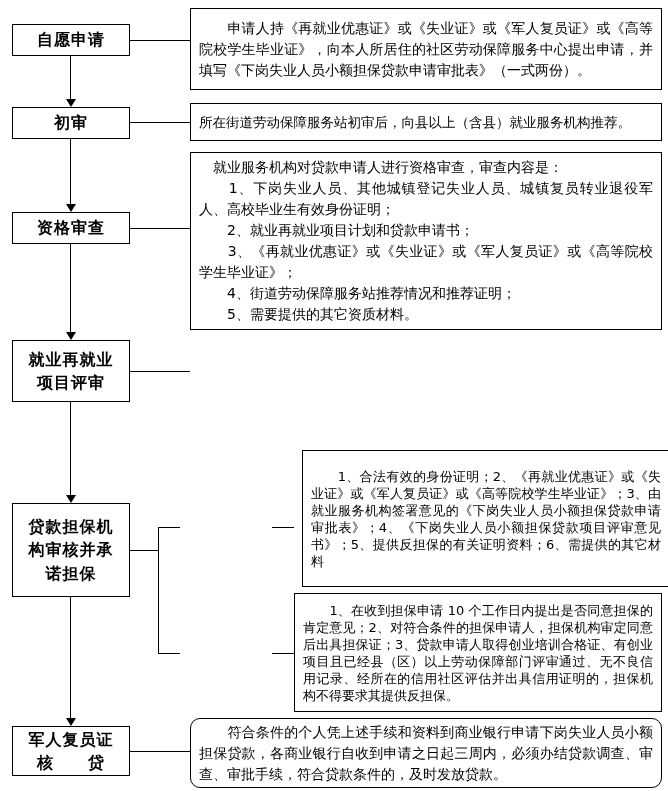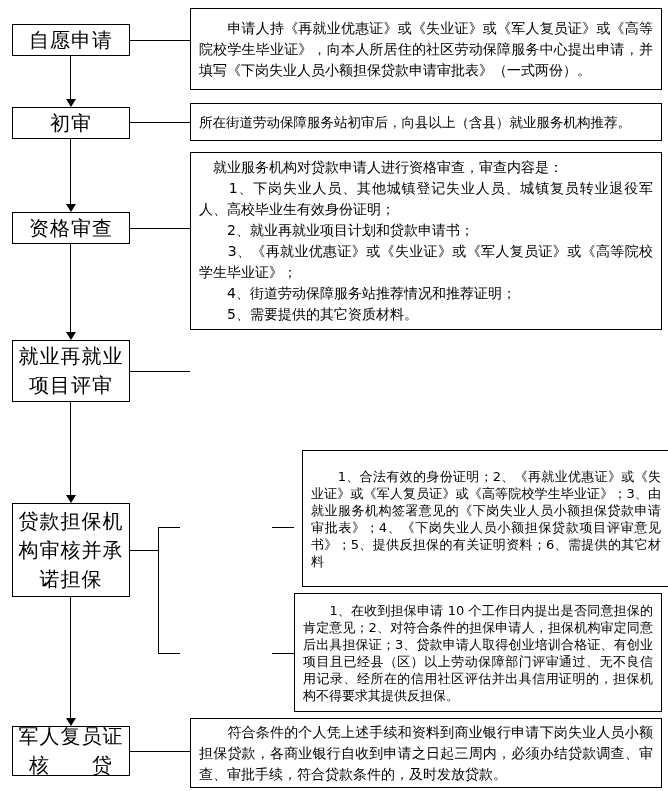--- a/index.html
+++ b/index.html
@@ -1,20 +1,20 @@
 <!DOCTYPE html>
 <html><head>
 <meta charset="utf-8">
 <style>
   * { margin:0; padding:0; box-sizing:border-box; }
   html,body { background:#fff; }
   body { font-family:"DejaVu Sans","Liberation Sans",sans-serif; color:#000; }
   #canvas { position:relative; width:668px; height:791px; background:#fff; overflow:hidden; }
   .box { position:absolute; border:1px solid #000; background:#fff; display:flex; align-items:center; justify-content:center; }
-  .step-label { font-weight:normal; font-size:20px; line-height:1.45; text-align:center; white-space:pre-line; letter-spacing:1px; }
+  .step-label { font-weight:bold; font-size:16px; line-height:1.45; text-align:center; white-space:pre-line; letter-spacing:1px; }
   .sub-label { font-weight:bold; font-size:15px; letter-spacing:1px; }
   .note { justify-content:center; padding:3px 8px; }
   .note-text { width:100%; font-size:14px; line-height:21px; text-align:justify; white-space:pre-line; }
   .small .note-text { font-size:13px; line-height:17px; }
   .n2 .note-text { font-size:13.5px; line-height:19px; }
   .hline { position:absolute; height:1px; background:#000; }
   .vline { position:absolute; width:1px; background:#000; }
   .ahead { position:absolute; width:0; height:0;
            border-left:5px solid transparent; border-right:5px solid transparent;
            border-top:8px solid #000; }
@@ -61,21 +61,21 @@
 　　3、《再就业优惠证》或《失业证》或《军人复员证》或《高等院校学生毕业证》；
 　　4、街道劳动保障服务站推荐情况和推荐证明；
 　　5、需要提供的其它资质材料。</div>
   </div>
   <div class="box note small" style="left:302px; top:450px; width:368px; height:137px;">
     <div class="note-text">　　1、合法有效的身份证明；2、《再就业优惠证》或《失业证》或《军人复员证》或《高等院校学生毕业证》；3、由就业服务机构签署意见的《下岗失业人员小额担保贷款申请审批表》；4、《下岗失业人员小额担保贷款项目评审意见书》；5、提供反担保的有关证明资料；6、需提供的其它材料</div>
   </div>
   <div class="box note small" style="left:294px; top:593px; width:368px; height:119px;">
     <div class="note-text">　　1、在收到担保申请 10 个工作日内提出是否同意担保的肯定意见；2、对符合条件的担保申请人，担保机构审定同意后出具担保证；3、贷款申请人取得创业培训合格证、有创业项目且已经县（区）以上劳动保障部门评审通过、无不良信用记录、经所在的信用社区评估并出具信用证明的，担保机构不得要求其提供反担保。</div>
   </div>
-  <div class="box note" style="left:190px; top:718px; width:472px; height:70px;">
+  <div class="box note" style="left:190px; top:718px; width:472px; height:70px;border-radius:10px;">
     <div class="note-text">　　符合条件的个人凭上述手续和资料到商业银行申请下岗失业人员小额担保贷款，各商业银行自收到申请之日起三周内，必须办结贷款调查、审查、审批手续，符合贷款条件的，及时发放贷款。</div>
   </div>
 
   <div class="vline" style="left:70px; top:56px; height:45px;"></div>
   <div class="ahead" style="left:66px; top:99px;"></div>
 
   <div class="vline" style="left:70px; top:139px; height:66px;"></div>
   <div class="ahead" style="left:66px; top:204px;"></div>
 
   <div class="vline" style="left:70px; top:244px; height:89px;"></div>

